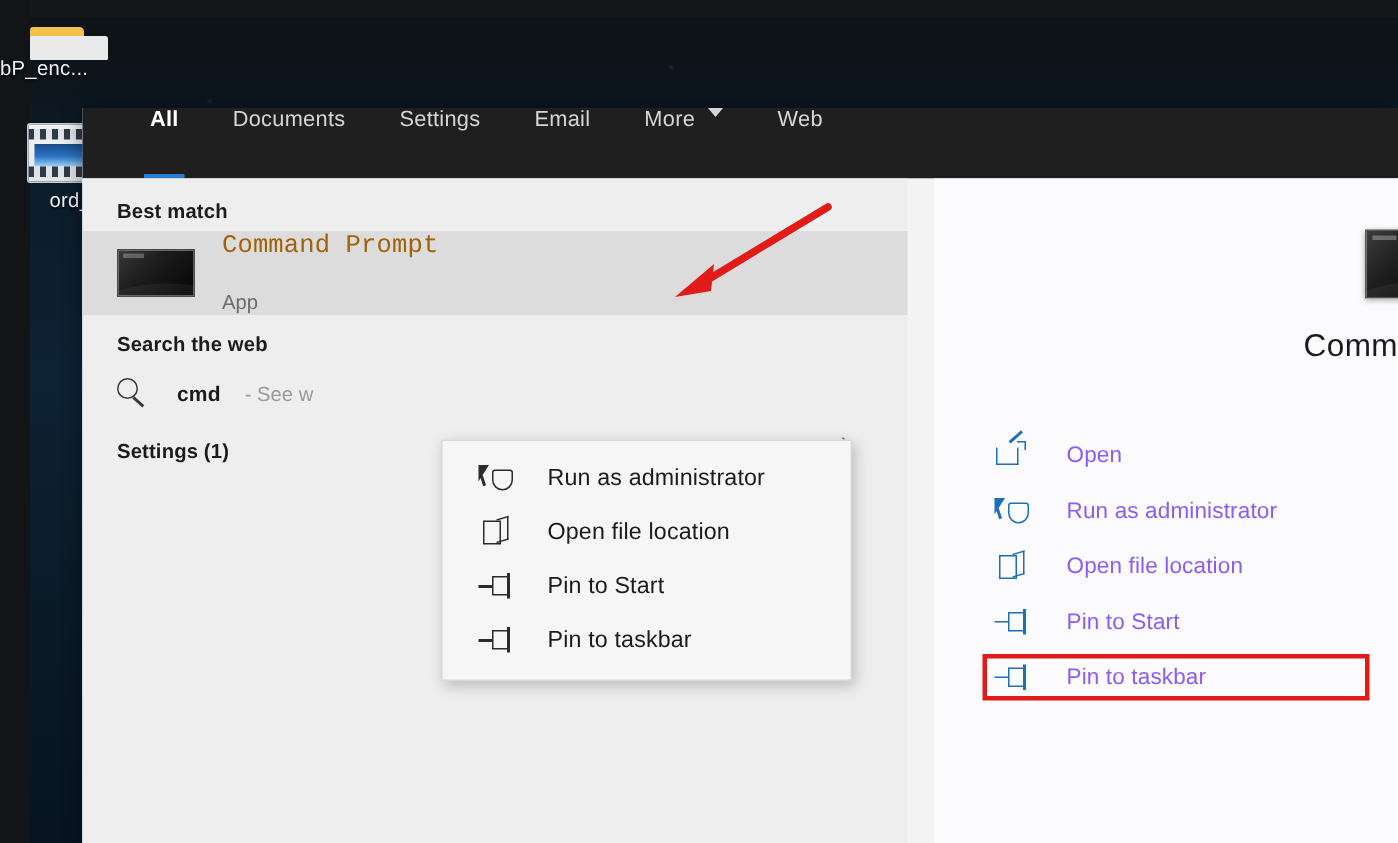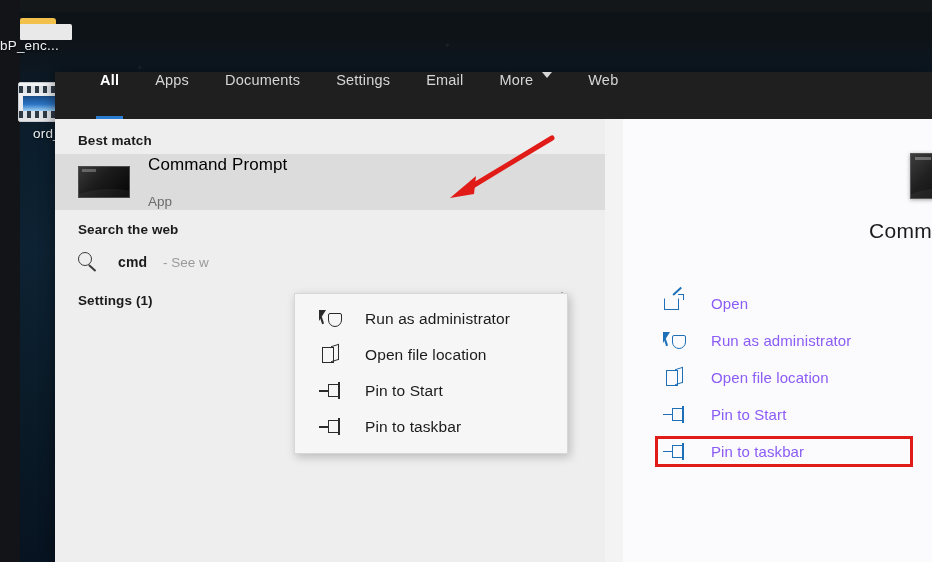--- a/index.html
+++ b/index.html
@@ -212,21 +212,21 @@
     background: rgba(200,200,200,.35);
   }
   #cmd-tile::after {
     content: "";
     position: absolute; left: -8px; bottom: -18px;
     width: 80px; height: 26px;
     background: rgba(255,255,255,.05);
     border-radius: 50% 50% 0 0;
   }
   #best-match-text { margin-left: 18px; line-height: 1.15; }
-  #cmd-title { font-size: 17px; color: #000000; letter-spacing: .1px; }
+  #cmd-title { font-size: 17px; color: #a16207; letter-spacing: .1px; font-family: Liberation Mono, monospace; }
   #cmd-sub   { font-size: 13.5px; color: #6b6b6b; margin-top: 19px; }
 
   
   #web-row {
     position: relative;
     height: 38px;
     display: flex;
     align-items: center;
     padding-left: 23px;
     cursor: default;
@@ -477,23 +477,20 @@
     <div id="icon-video-label">ord_0...</div>
   </div>
 
   <div id="search-flyout">
 
     <div id="tabbar">
       <div class="tab active">
         <span>All</span>
       </div>
       <div class="tab">
-        <span>Apps</span>
-      </div>
-      <div class="tab">
         <span>Documents</span>
       </div>
       <div class="tab">
         <span>Settings</span>
       </div>
       <div class="tab">
         <span>Email</span>
       </div>
       <div class="tab">
         <span>More</span>

